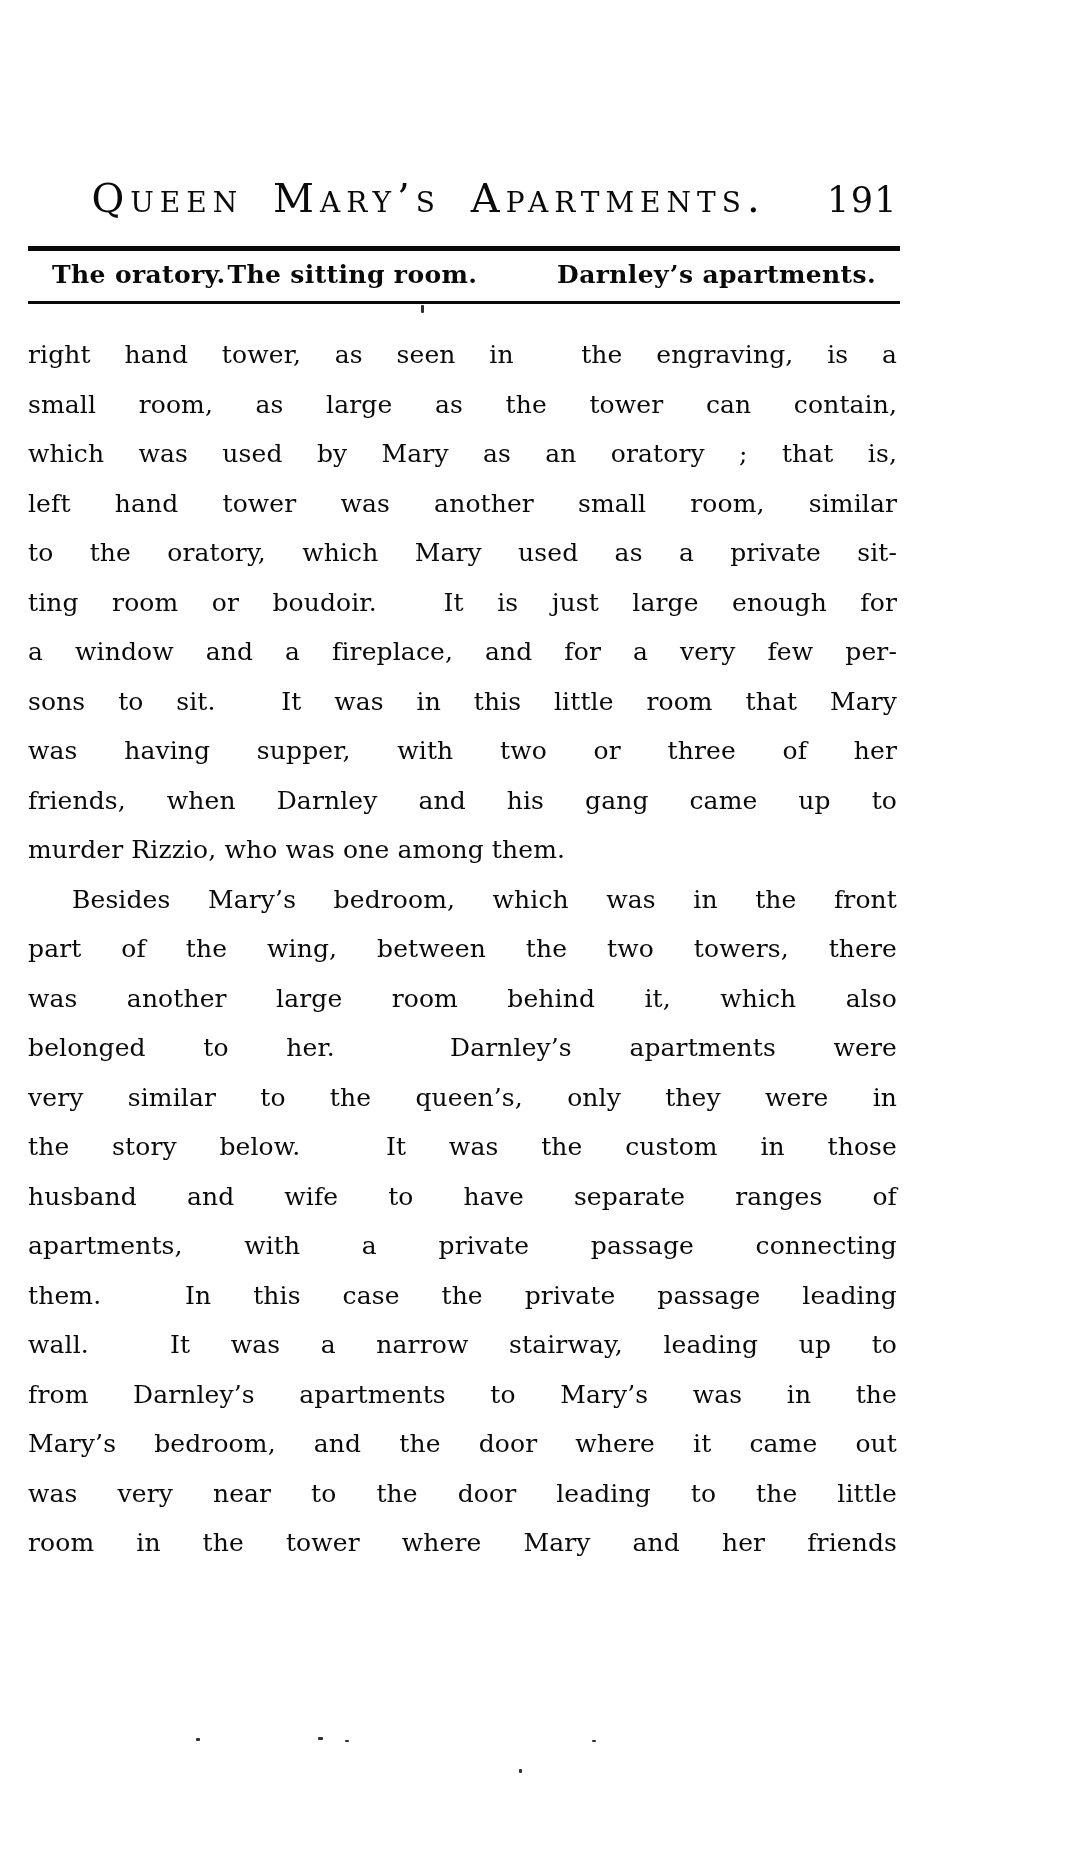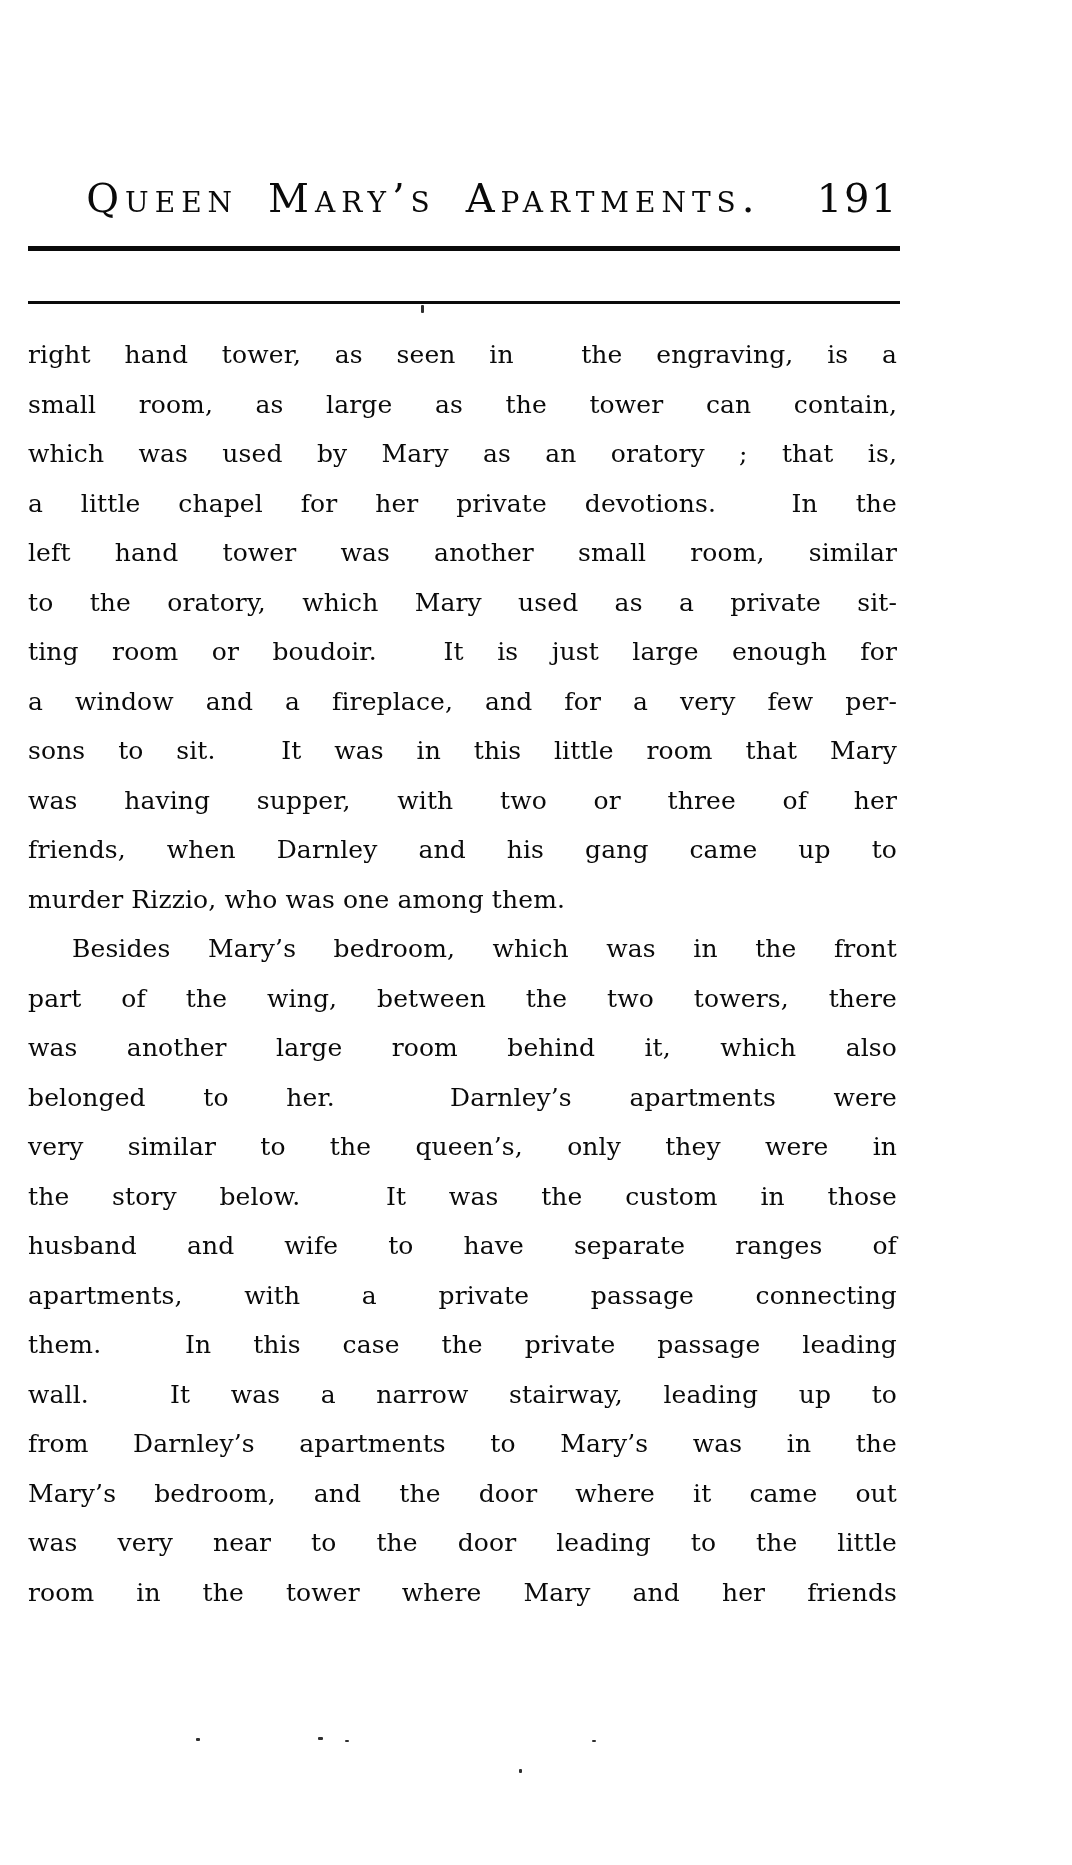--- a/index.html
+++ b/index.html
@@ -18,21 +18,21 @@
     display:flex;align-items:baseline;
   }
   .head-title{
     flex:1;text-align:center;
     font-variant:small-caps;
     font-size:40px;line-height:52px;
     letter-spacing:0.15em;word-spacing:0.28em;
     white-space:nowrap;
   }
   .page-number{
-    font-size:40px;line-height:52px;letter-spacing:0.04em;
+    font-size:35px;line-height:52px;letter-spacing:0.04em;
   }
   
   .rule{position:absolute;left:28px;width:872px;background:var(--ink,#0a0a0a);}
   .rule-top{top:222px;height:5px;}
   .rule-bottom{top:277px;height:3px;}
   
   .sidenotes{
     position:absolute;left:28px;top:234px;width:872px;
     display:flex;justify-content:space-between;align-items:baseline;
     padding:0;box-sizing:border-box;
@@ -65,28 +65,32 @@
 
 <div class="page" style="--ink: #0a0a0a; --paper: #ffffff;">
 
   <header class="running-head">
     <div class="head-title">Queen Mary’s Apartments.</div>
     <div class="page-number">191</div>
   </header>
 
   <div class="rule rule-top"></div>
 
+  <nav class="sidenotes" id="sidenotes">
+      <span class="sidenote">The oratory.</span>
+      <span class="sidenote">The sitting room.</span>
+      <span class="sidenote">Darnley’s apartments.</span>
+    </nav>
 
   <div class="rule rule-bottom"></div>
 
   <main class="body-text" id="body-text">
       <div class="line">right hand tower, as seen in  the engraving, is a</div>
       <div class="line">small room, as large as the tower can contain,</div>
       <div class="line">which was used by Mary as an oratory ; that is,</div>
-      <div class="line">a little chapel for her private devotions.  In the</div>
       <div class="line">left hand tower was another small room, similar</div>
       <div class="line">to the oratory, which Mary used as a private sit-</div>
       <div class="line">ting room or boudoir.  It is just large enough for</div>
       <div class="line">a window and a fireplace, and for a very few per-</div>
       <div class="line">sons to sit.  It was in this little room that Mary</div>
       <div class="line">was having supper, with two or three of her</div>
       <div class="line">friends, when Darnley and his gang came up to</div>
       <div class="line para-end">murder Rizzio, who was one among them.</div>
       <div class="line indent">Besides Mary’s bedroom, which was in the front</div>
       <div class="line">part of the wing, between the two towers, there</div>

